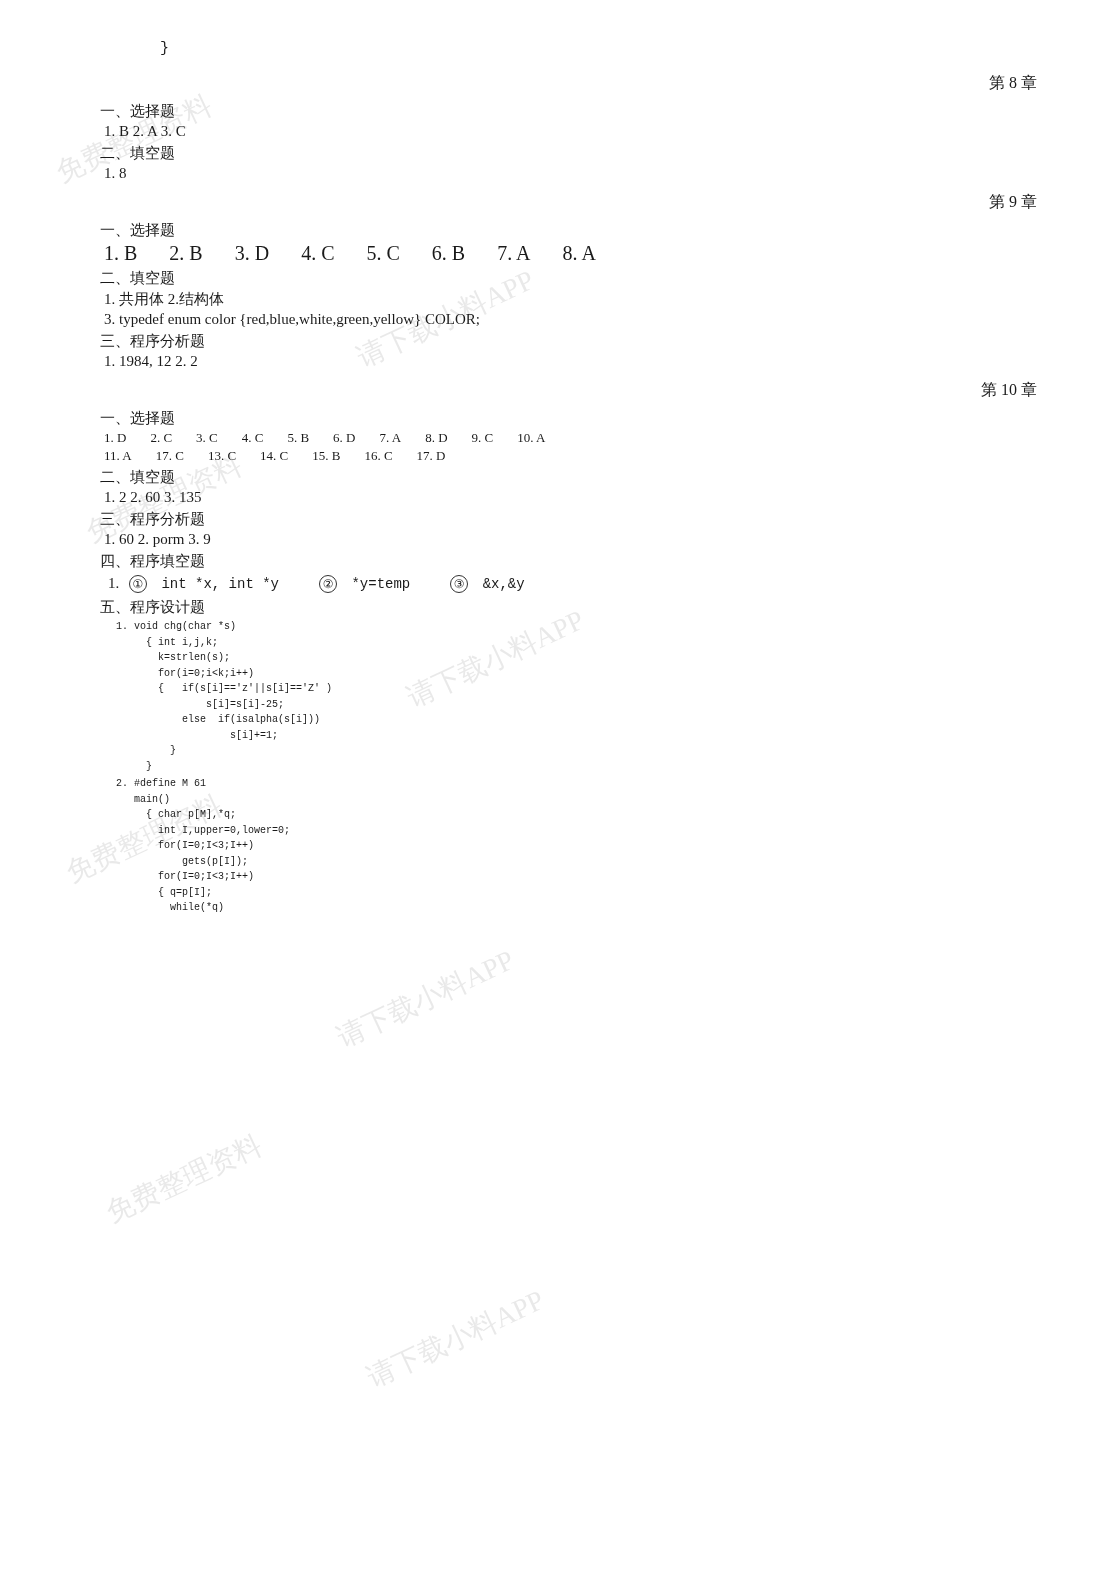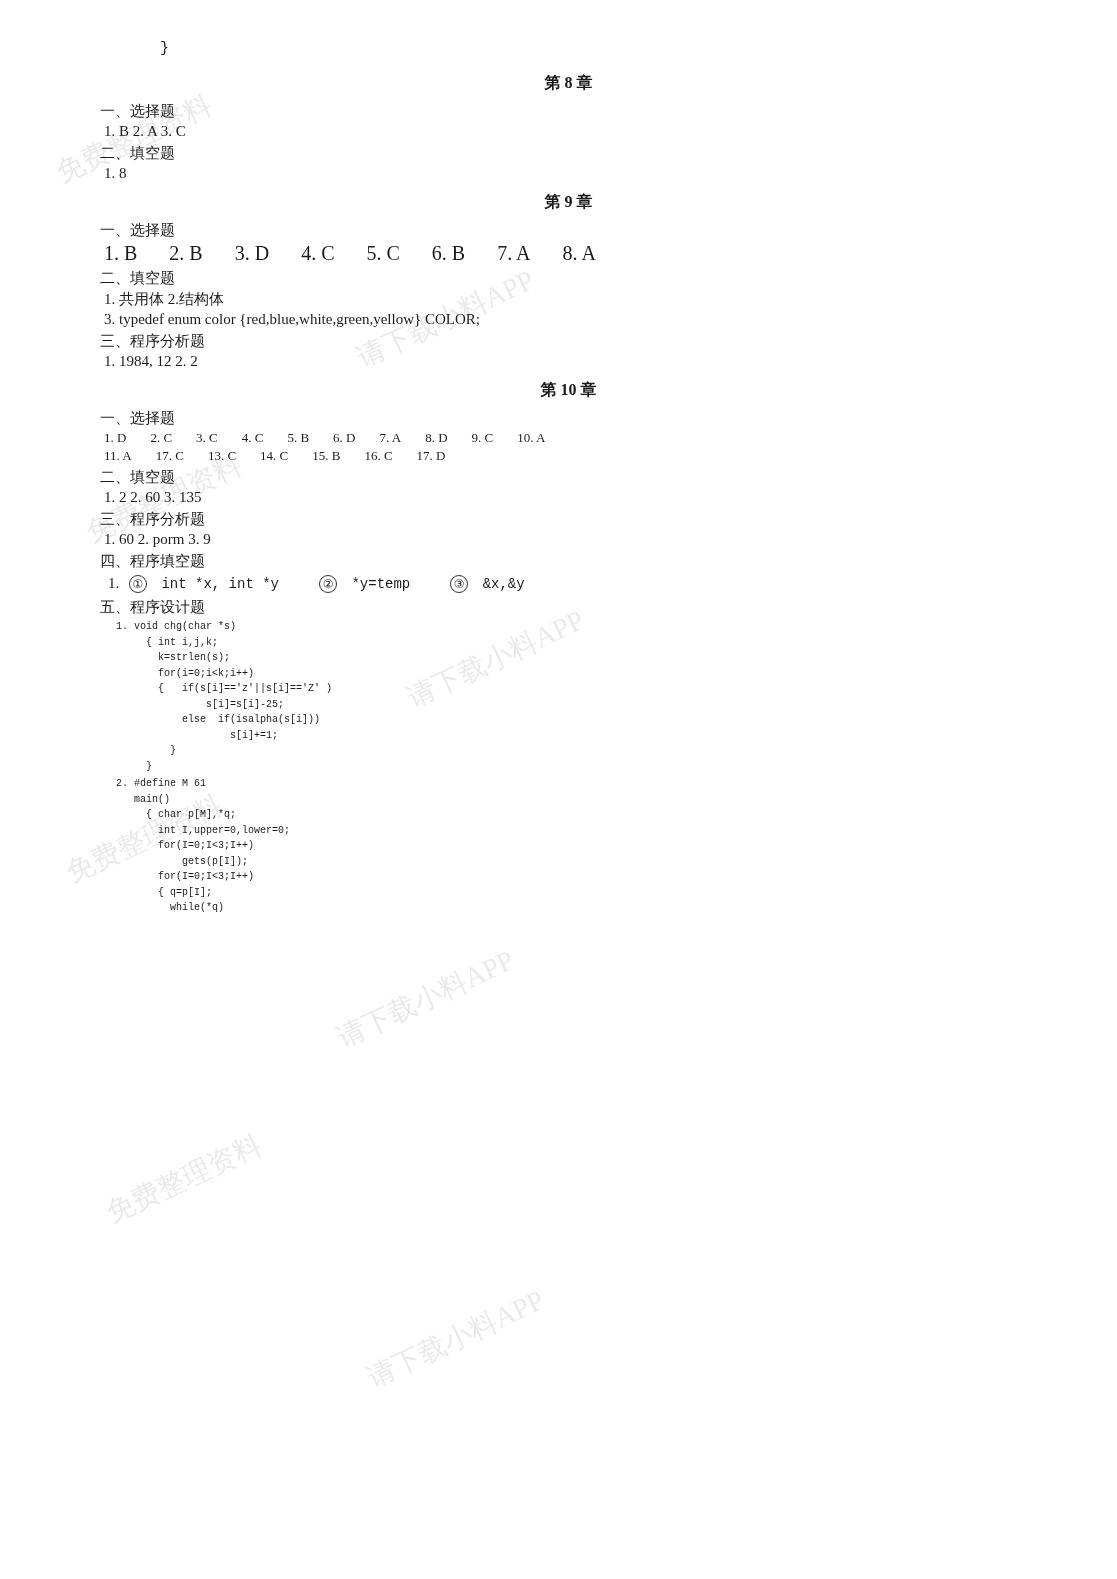--- a/index.html
+++ b/index.html
@@ -22,22 +22,22 @@
       position: relative;
       z-index: 2;
     }
     .closing-brace {
       font-family: "Courier New", monospace;
       font-size: 15px;
       margin-bottom: 16px;
       margin-left: 60px;
     }
     .chapter-title {
-      text-align: center;
-      font-weight: bold;
+      text-align: right;
+      font-weight: normal;
       font-size: 16px;
       margin: 10px 0 8px 0;
     }
     .section-title {
       font-size: 15px;
       margin: 4px 0 2px 0;
     }
     .answer-line {
       font-size: 15px;
       margin: 2px 0 2px 4px;

